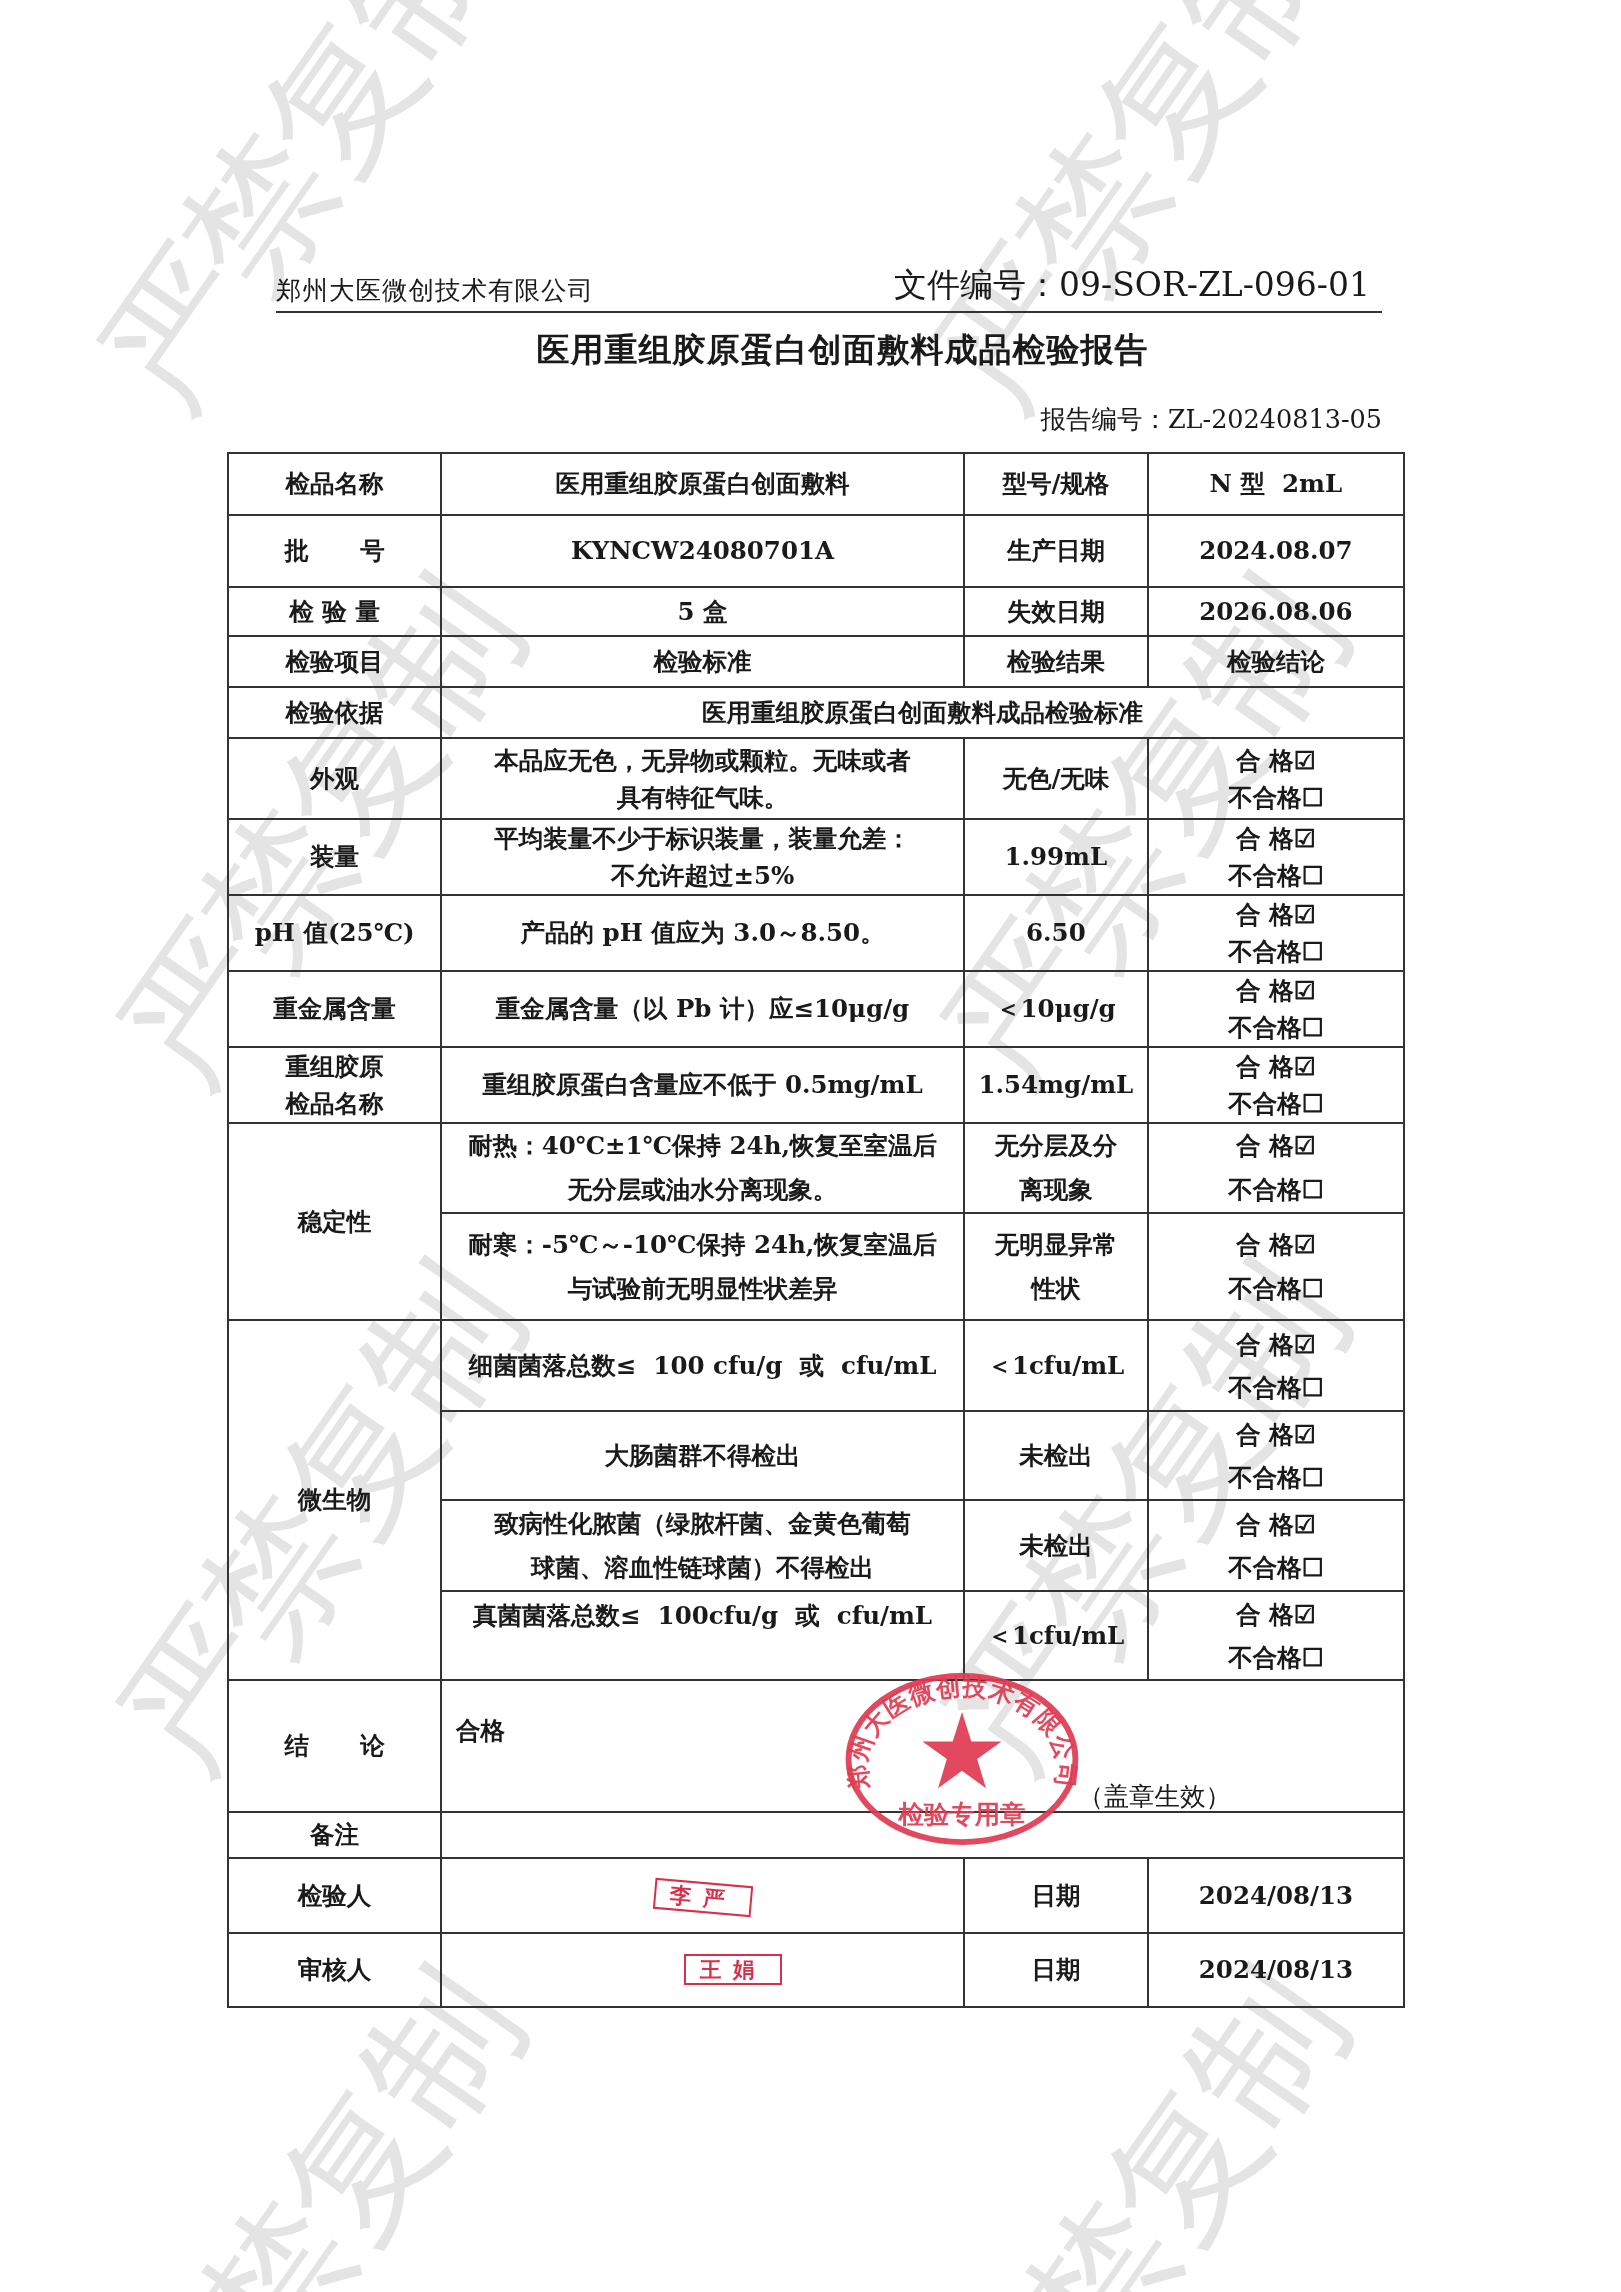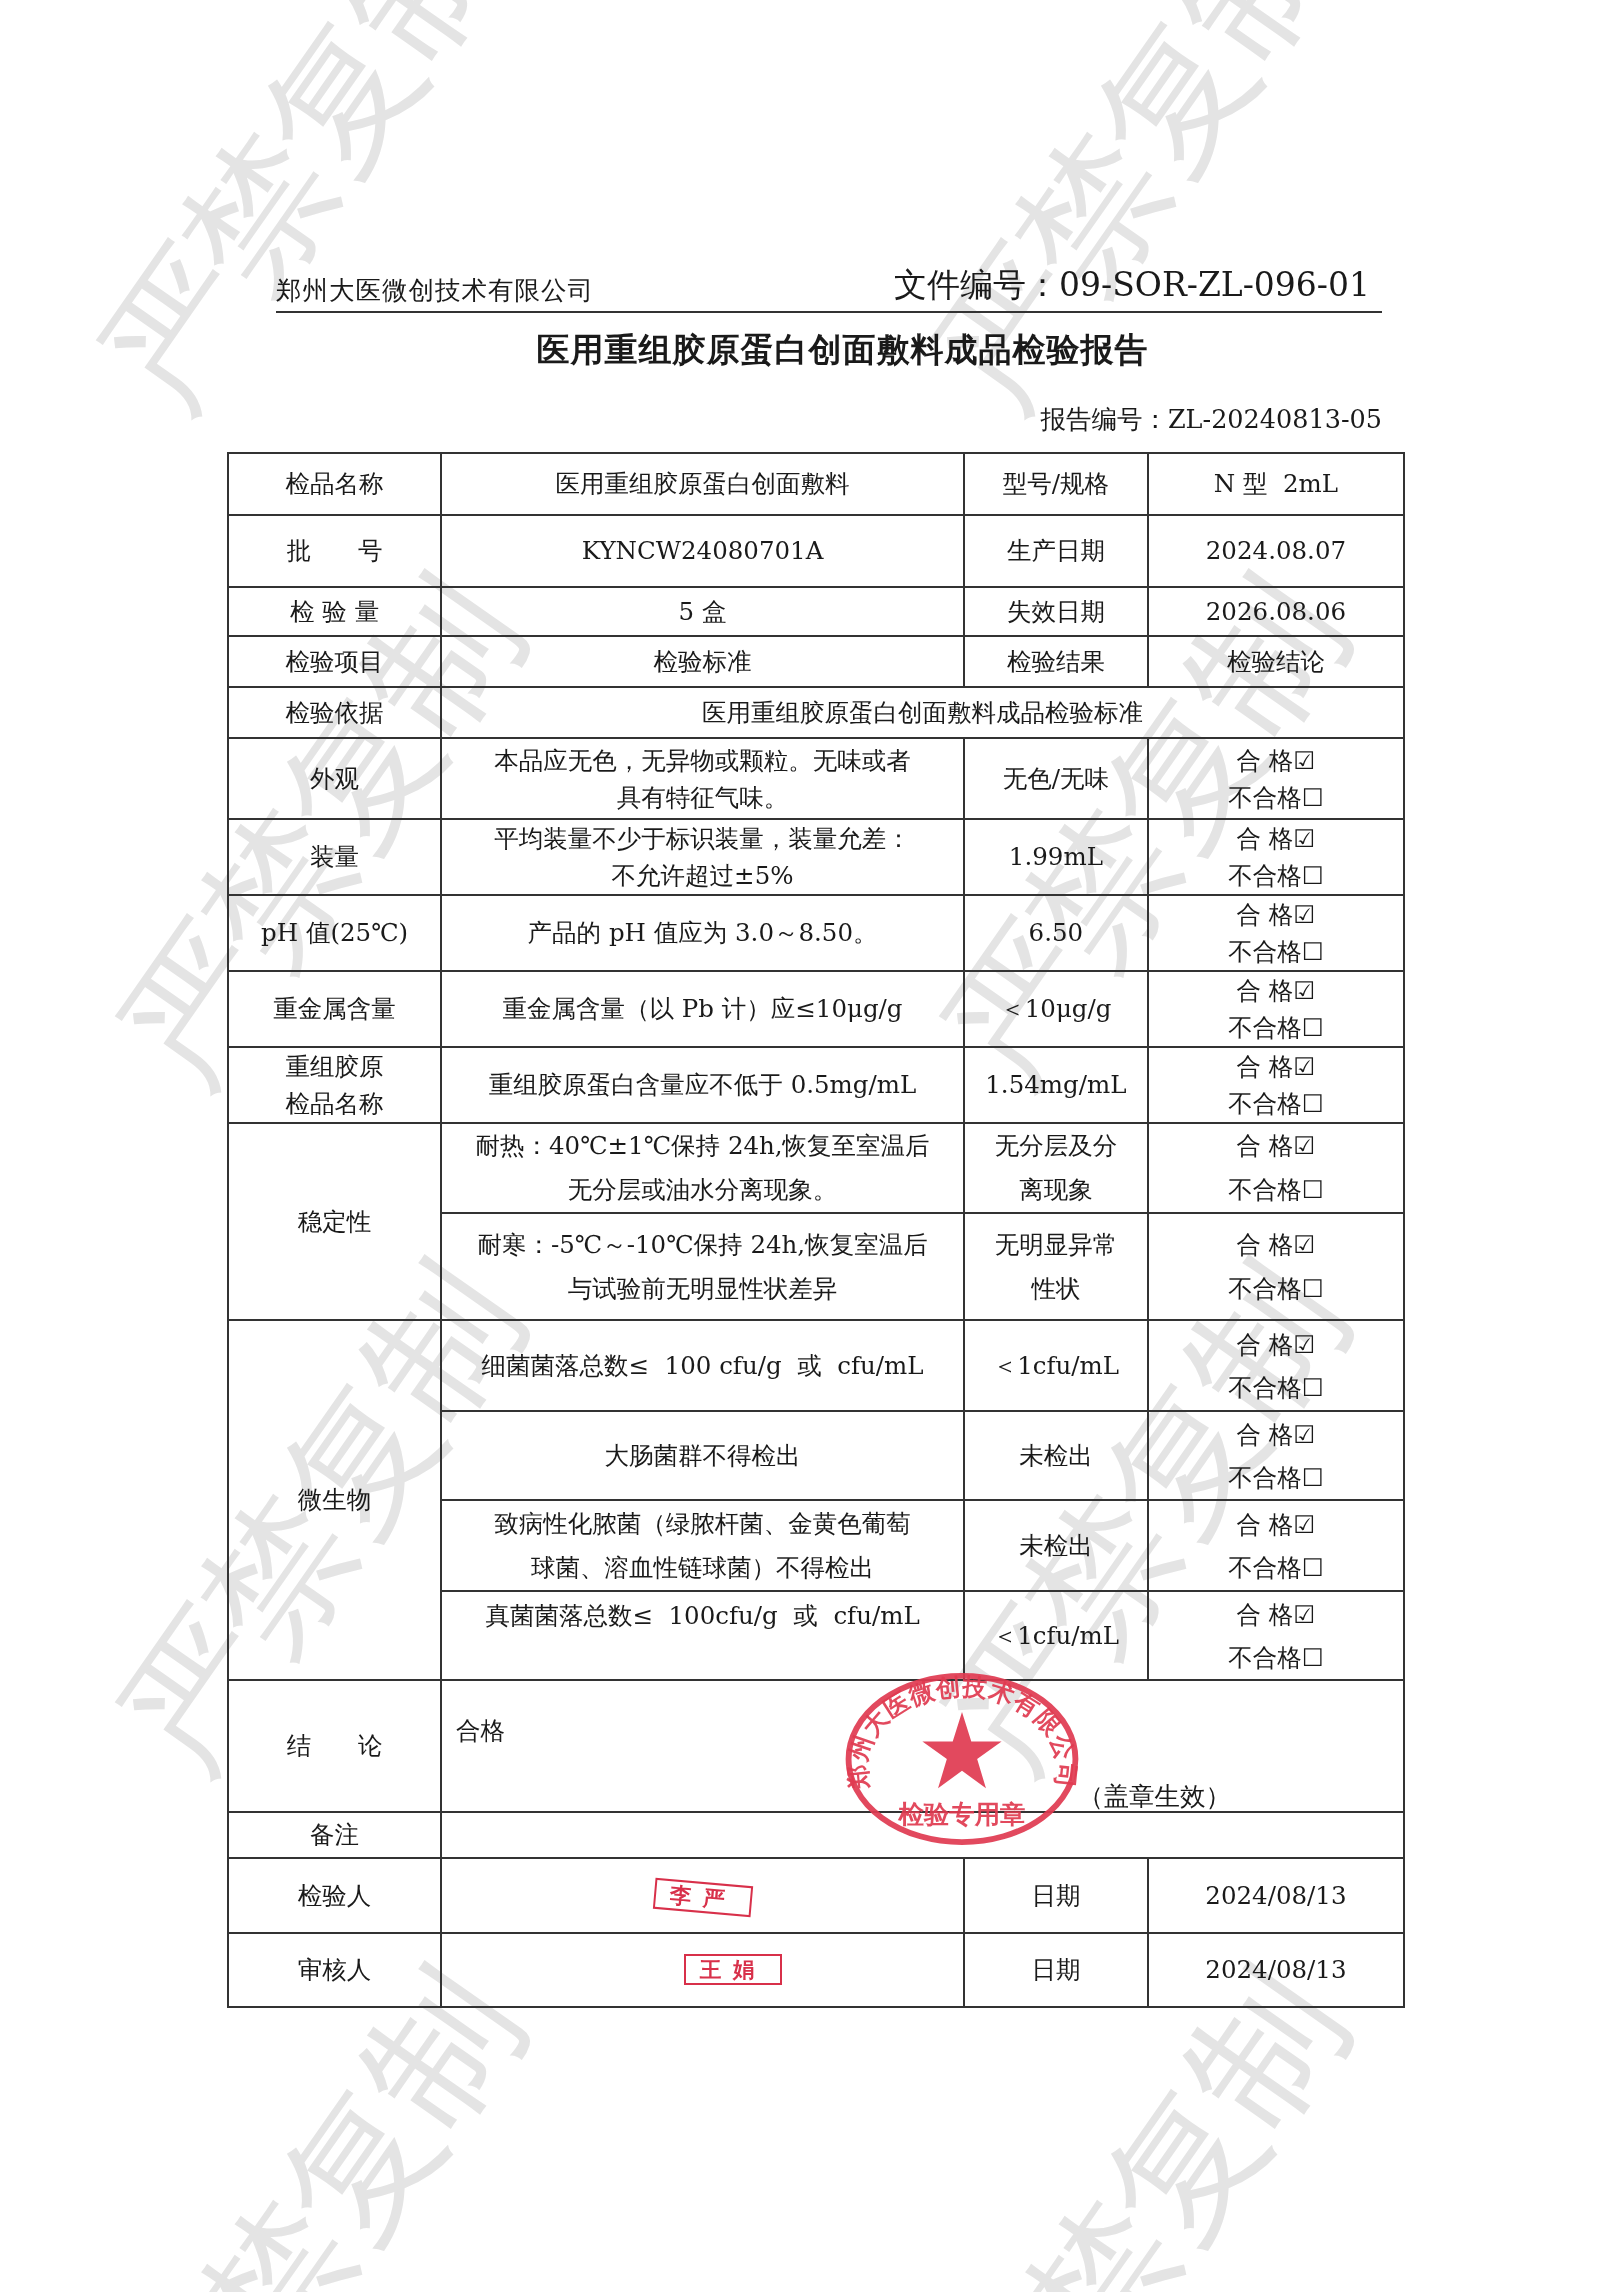--- a/index.html
+++ b/index.html
@@ -9,21 +9,21 @@
         color: #e4e4e4; white-space: nowrap; transform: rotate(-55deg);
         transform-origin: center center; pointer-events: none; z-index: 0; letter-spacing: -5.9px; }
   .hdr { position: absolute; top: 280px; left: 276px; width: 1106px; height: 31px;
          border-bottom: 2px solid #333; z-index: 2; }
   .hdr-left { position: absolute; left: 0; bottom: 2.9px; font-size: 25.5px; letter-spacing: 1px; }
   .hdr-right { position: absolute; right: 12px; bottom: 2.9px; font-size: 33px; }
   .title { position: absolute; top: 328px; left: 0; width: 1621px; text-align: center;
            font-size: 33px; font-weight: bold; z-index: 2; letter-spacing: 1px; margin-left: 32px; }
   .report-no { position: absolute; top: 402px; right: 239px; font-size: 25.5px; z-index: 2; }
   table.rep { position: absolute; top: 452px; left: 227px; width: 1178px;
-              border-collapse: collapse; z-index: 2; table-layout: fixed; }
+              border-collapse: collapse; z-index: 2; table-layout: fixed; font-weight: bold; }
   table.rep td { border: 2px solid #333; text-align: center; vertical-align: middle;
                  font-size: 24.5px; line-height: 36px; padding: 0 5.9px; background: transparent; }
   .c0 { width: 204px; } .c1 { width: 500px; } .c2 { width: 176px; } .c3 { width: 245px; }
   .chk { display: block; line-height: 37px; }
   .left { text-align: left !important; padding-left: 13.7px !important; }
   .stamp { position: absolute; left: 843px; top: 1671px; width: 238px; height: 176px; z-index: 3; }
   .stamp-note { position: absolute; left: 1078px; top: 1759px; font-size: 25.5px; z-index: 3; margin-top: 20px; }
   .sig { position: absolute; z-index: 3; border: 2.9px solid #d8304a; color: #d8304a;
          font-size: 21.6px; font-weight: bold; padding: 0 13.7px; height: 27.4px; line-height: 27.4px;
          letter-spacing: 11.8px; background: rgba(255,255,255,0.6); }

